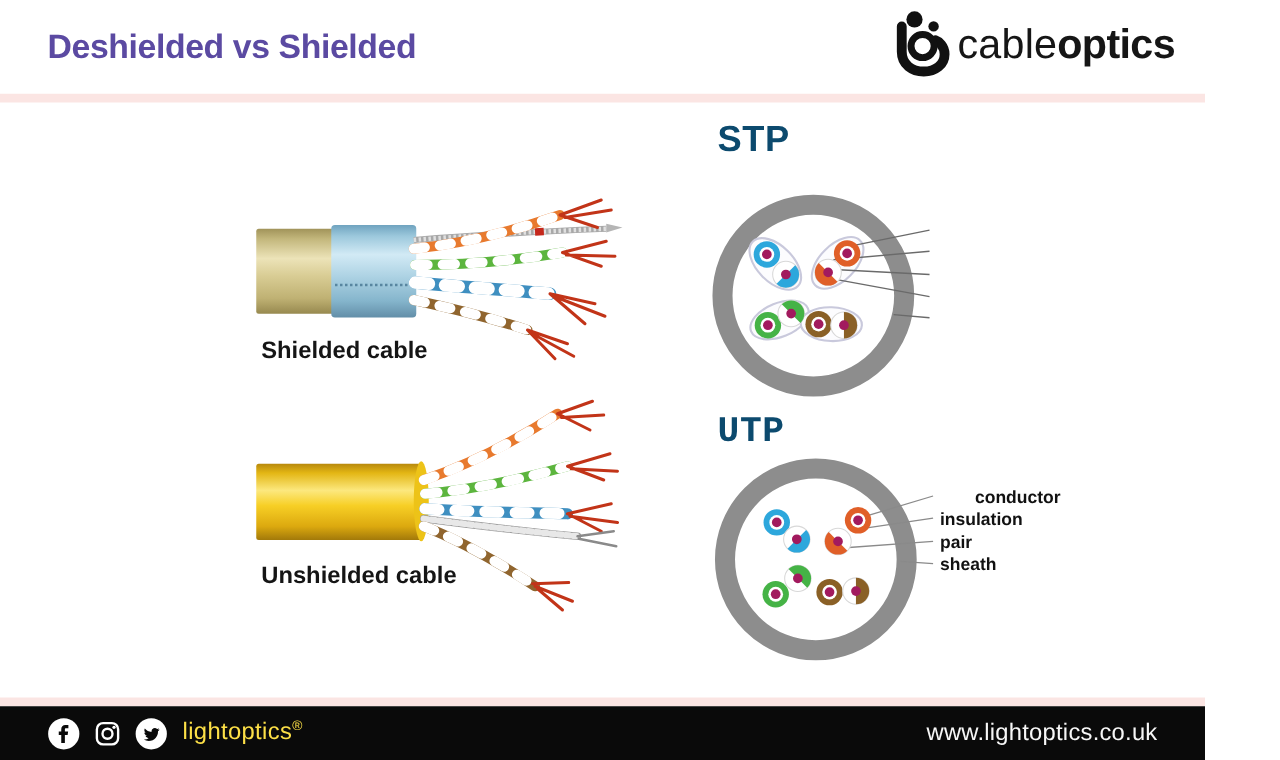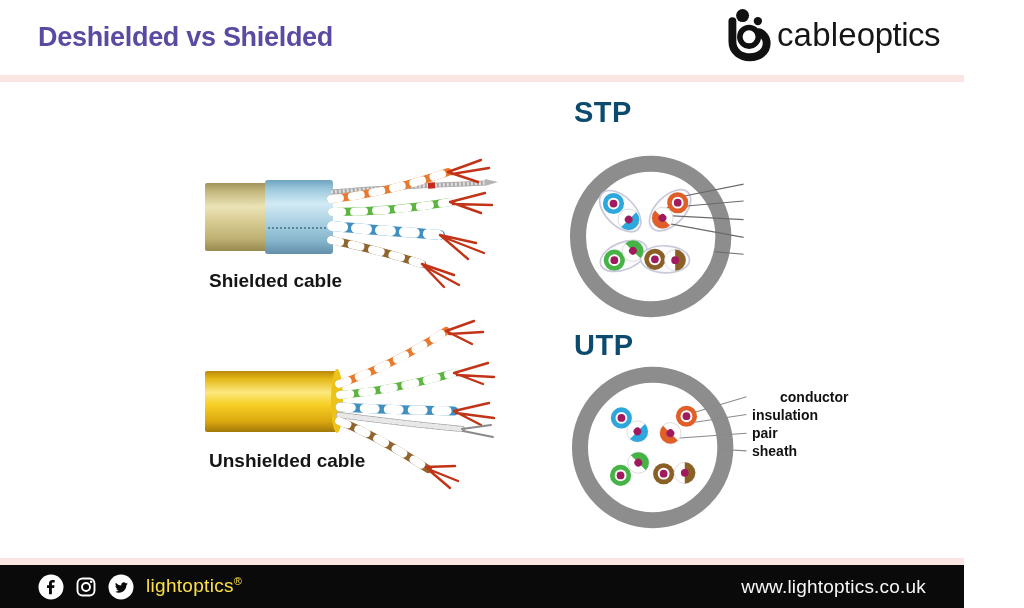--- a/index.html
+++ b/index.html
@@ -18,21 +18,21 @@
   body{background:#ffffff;font-family:"Liberation Sans", sans-serif;}
   #screen{position:relative;width:964px;height:608px;background:#ffffff;overflow:hidden;}
 
   
   .page-title{position:absolute;left:38px;top:22px;font-size:27px;font-weight:700;
     letter-spacing:-0.3px;color:var(--title-purple);}
   .logo{position:absolute;top:8px;right:24px;display:flex;align-items:center;}
   .logo svg{display:block;}
   .logo-text{font-size:33px;color:#161616;margin-left:2px;letter-spacing:0.2px;}
   .logo-text .lt-light{font-weight:400;}
-  .logo-text .lt-bold{font-weight:400;letter-spacing:-0.5px;}
+  .logo-text .lt-bold{font-weight:700;letter-spacing:-0.5px;}
   .divider{position:absolute;left:0;right:0;height:7px;background:var(--divider-pink);}
   .divider.top{top:75px;}
   .divider.bottom{top:558px;}
 
   
   .cable-label{position:absolute;font-size:19px;font-weight:700;color:var(--ink);}
   .section-heading{position:absolute;font-size:29px;font-weight:800;letter-spacing:0.5px;color:#0c4a6e;}
   .callout{position:absolute;left:752px;font-size:14px;font-weight:700;color:#111;line-height:17px;}
 
   .abs{position:absolute;}
@@ -205,21 +205,21 @@
           <circle r="4.6" fill="var(--magenta,#a21a5e)"></circle>
         </g>
       <g transform="translate(129,128) rotate(90)">
           <circle r="12.5" fill="#fff" stroke="#d8d8d8"></circle>
           <path d="M-12.5 0 A12.5 12.5 0 0 1 12.5 0 Z" fill="var(--p-brown,#8a6026)"></path>
           <circle r="4.6" fill="var(--magenta,#a21a5e)"></circle>
         </g>
     </g>
   </svg>
 
-  <div class="section-heading" style="left:574px;top:329px;">UTP</div>
+  <div class="section-heading" style="left:574px;top:329px;font-family:Liberation Mono, monospace;">UTP</div>
 
   <svg class="abs" style="left:568px;top:363px;" width="182" height="169" viewBox="0 0 215 200">
     <circle cx="100" cy="100" r="86" fill="#ffffff" stroke="var(--sheath-gray,#8d8d8d)" stroke-width="19"></circle>
     <g stroke="#8a8a8a" stroke-width="1.2">
       <path d="M141 61 L211 40"></path>
         <path d="M150 70 L211 61"></path>
       <path d="M128 89 L211 83"></path>
         <path d="M180 102 L211 104"></path>
     </g>
     <g>

